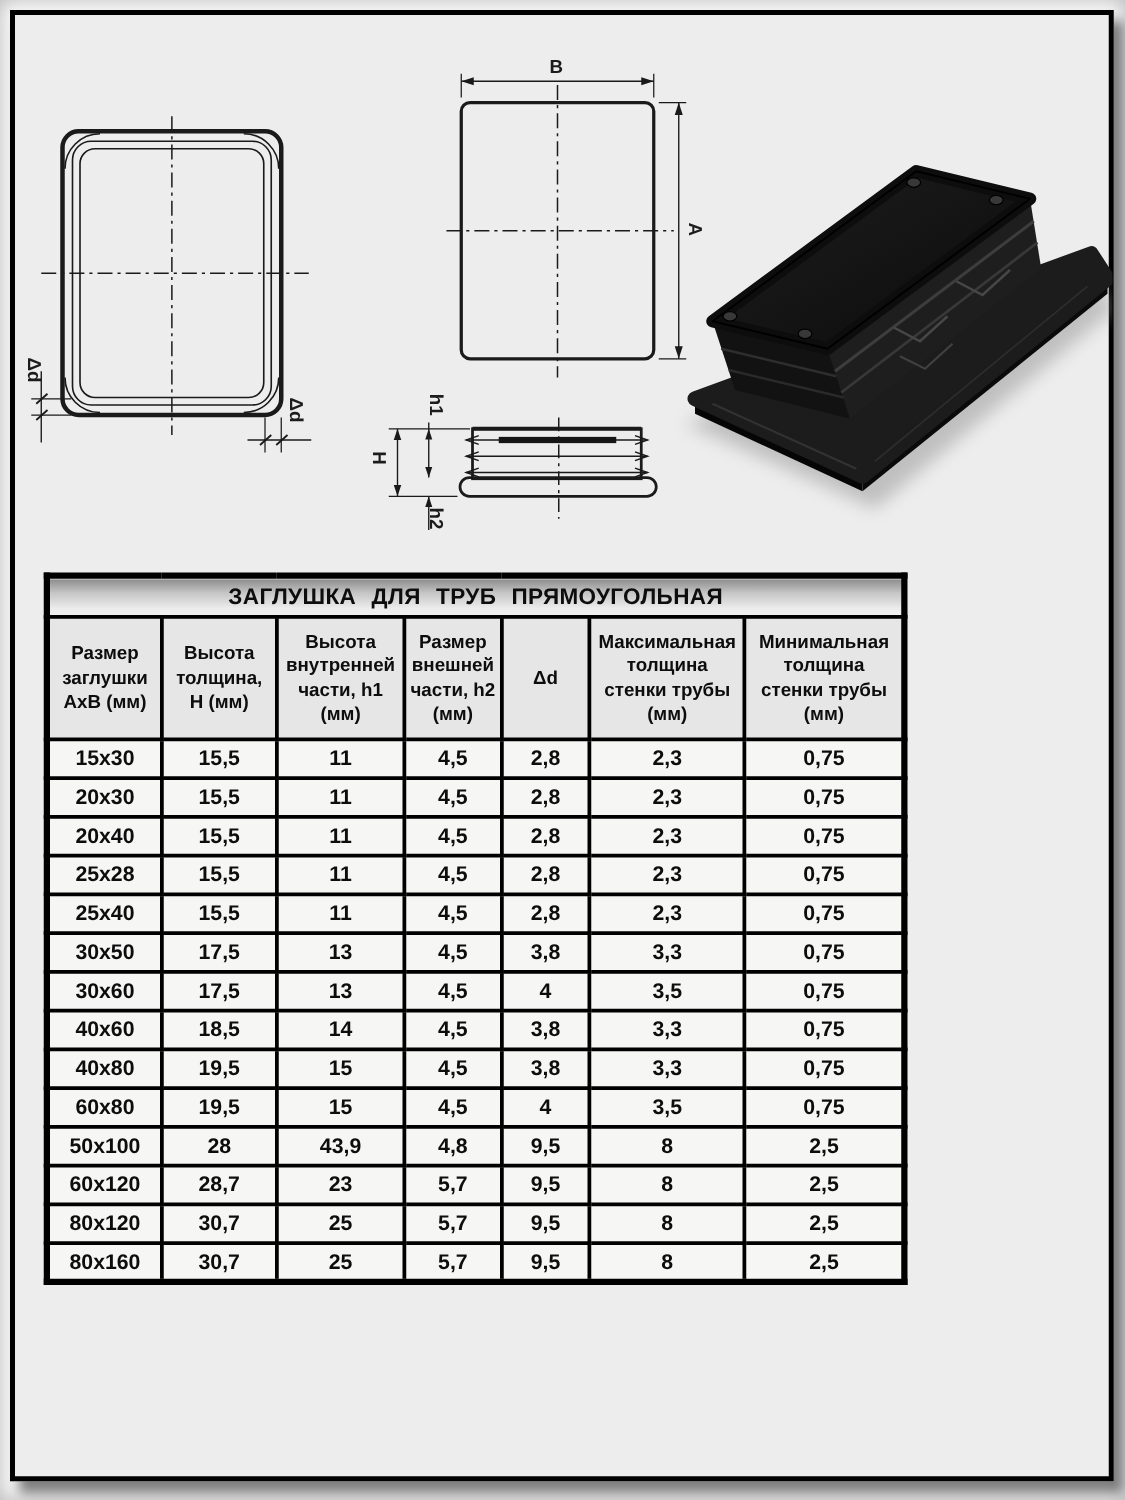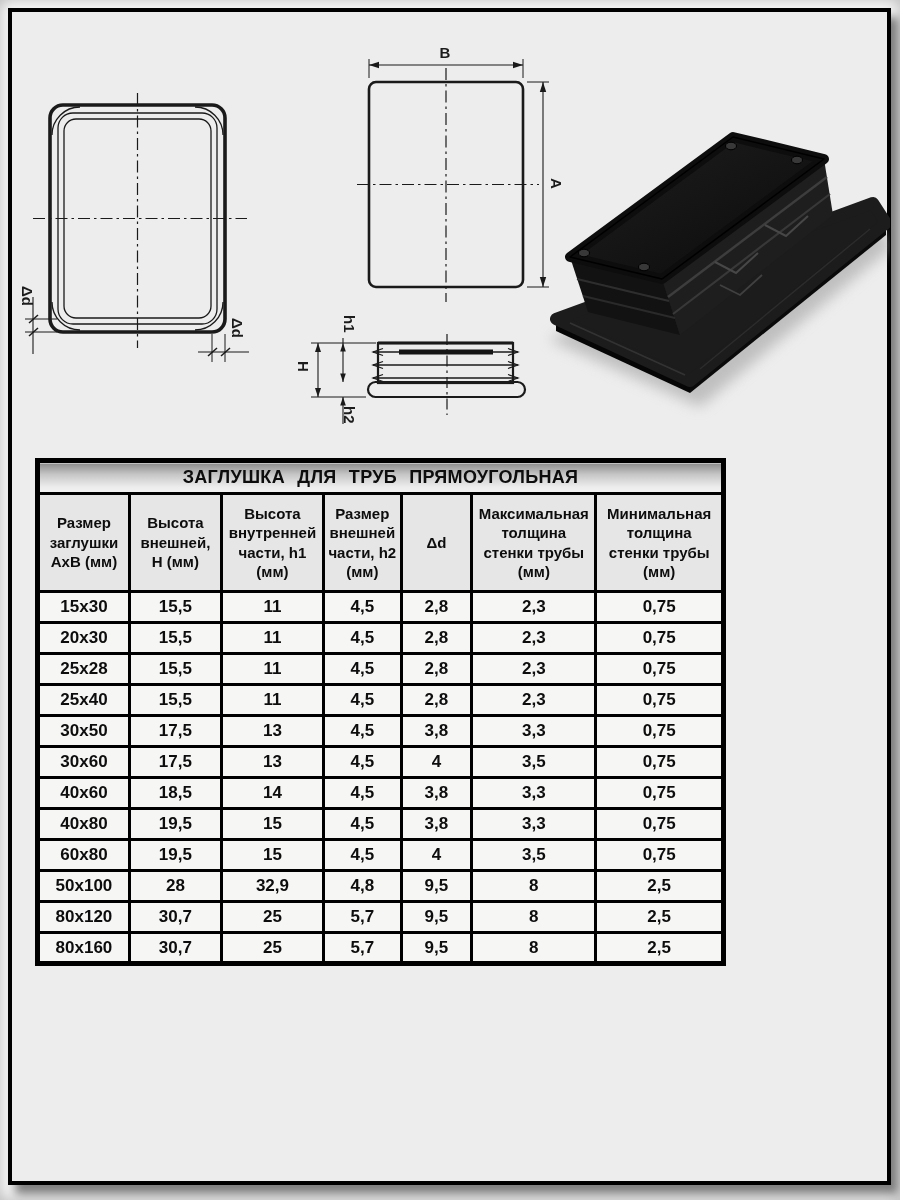--- a/index.html
+++ b/index.html
@@ -173,21 +173,21 @@
             <col style="width:10.3%">
             <col style="width:18.1%">
             <col style="width:18.6%">
         </colgroup>
         <thead>
           <tr class="title-row">
             <th colspan="7">ЗАГЛУШКА ДЛЯ ТРУБ ПРЯМОУГОЛЬНАЯ</th>
           </tr>
           <tr class="head-row" id="head-row">
               <th>Размер заглушки АхВ (мм)</th>
-              <th>Высота внешней, Н (мм)</th>
+              <th>Высота толщина, Н (мм)</th>
               <th>Высота внутренней части, h1 (мм)</th>
               <th>Размер внешней части, h2 (мм)</th>
               <th>Δd</th>
               <th>Максимальная толщина стенки трубы (мм)</th>
               <th>Минимальная толщина стенки трубы (мм)</th>
             </tr>
         </thead>
         <tbody id="spec-body">
             <tr>
               <td>15x30</td>
@@ -201,20 +201,29 @@
             <tr>
               <td>20x30</td>
               <td>15,5</td>
               <td>11</td>
               <td>4,5</td>
               <td>2,8</td>
               <td>2,3</td>
               <td>0,75</td>
             </tr>
             <tr>
+              <td>20x40</td>
+              <td>15,5</td>
+              <td>11</td>
+              <td>4,5</td>
+              <td>2,8</td>
+              <td>2,3</td>
+              <td>0,75</td>
+            </tr>
+            <tr>
               <td>25x28</td>
               <td>15,5</td>
               <td>11</td>
               <td>4,5</td>
               <td>2,8</td>
               <td>2,3</td>
               <td>0,75</td>
             </tr>
             <tr>
               <td>25x40</td>
@@ -266,22 +275,31 @@
               <td>19,5</td>
               <td>15</td>
               <td>4,5</td>
               <td>4</td>
               <td>3,5</td>
               <td>0,75</td>
             </tr>
             <tr>
               <td>50x100</td>
               <td>28</td>
-              <td>32,9</td>
+              <td>43,9</td>
               <td>4,8</td>
+              <td>9,5</td>
+              <td>8</td>
+              <td>2,5</td>
+            </tr>
+            <tr>
+              <td>60x120</td>
+              <td>28,7</td>
+              <td>23</td>
+              <td>5,7</td>
               <td>9,5</td>
               <td>8</td>
               <td>2,5</td>
             </tr>
             <tr>
               <td>80x120</td>
               <td>30,7</td>
               <td>25</td>
               <td>5,7</td>
               <td>9,5</td>

